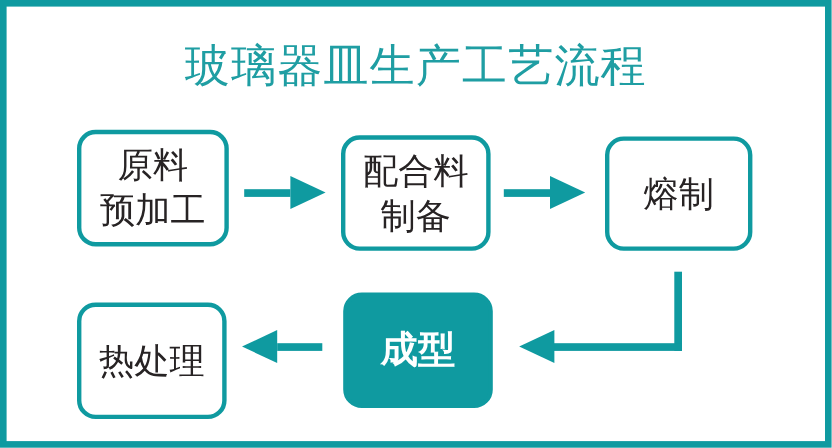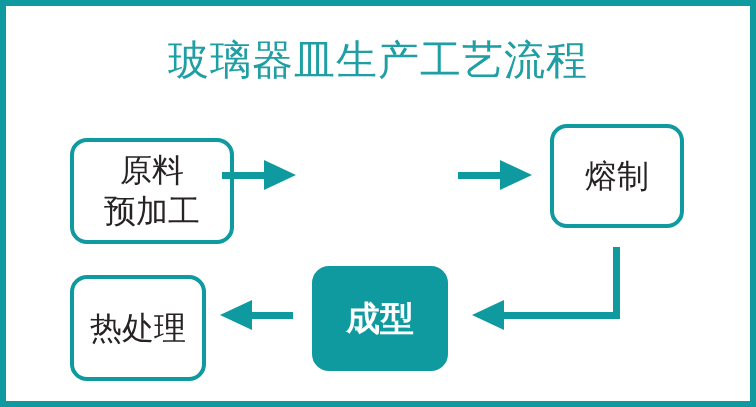--- a/index.html
+++ b/index.html
@@ -44,21 +44,21 @@
     white-space: pre-line;
   }
   .node.filled {
     background: var(--teal);
     border-color: var(--teal);
     color: #ffffff;
     font-weight: 700;
     font-size: 34px;
   }
   
-  .n1 { left: 64px;  top: 132px; width: 164px; height: 106px; }
+  .n1 { left: 64px;  top: 112px; width: 138px; height: 106px; }
   .n2 { left: 304px; top: 117px; width: 136px; height: 105px; }
   .n3 { left: 544px; top: 118px; width: 134px; height: 104px; }
   .n4 { left: 306px; top: 260px; width: 136px; height: 105px; }
   .n5 { left: 64px;  top: 269px; width: 136px; height: 106px; }
 
   .seg {
     position: absolute;
     background: var(--teal);
   }
   .head { position: absolute; width: 0; height: 0; }
@@ -89,20 +89,22 @@
 </head>
 <body>
 
 <div class="canvas">
 
   <div class="title">玻璃器皿生产工艺流程</div>
 
   <div class="node n1">原料
 预加工</div>
 
+  <div class="node n2">配合料
+制备</div>
 
   <div class="node n3">熔制</div>
 
   <div class="node n4 filled">成型</div>
 
   <div class="node n5">热处理</div>
 
   <div>
     <div class="seg a1-shaft"></div>
     <div class="head right a1-head"></div>

